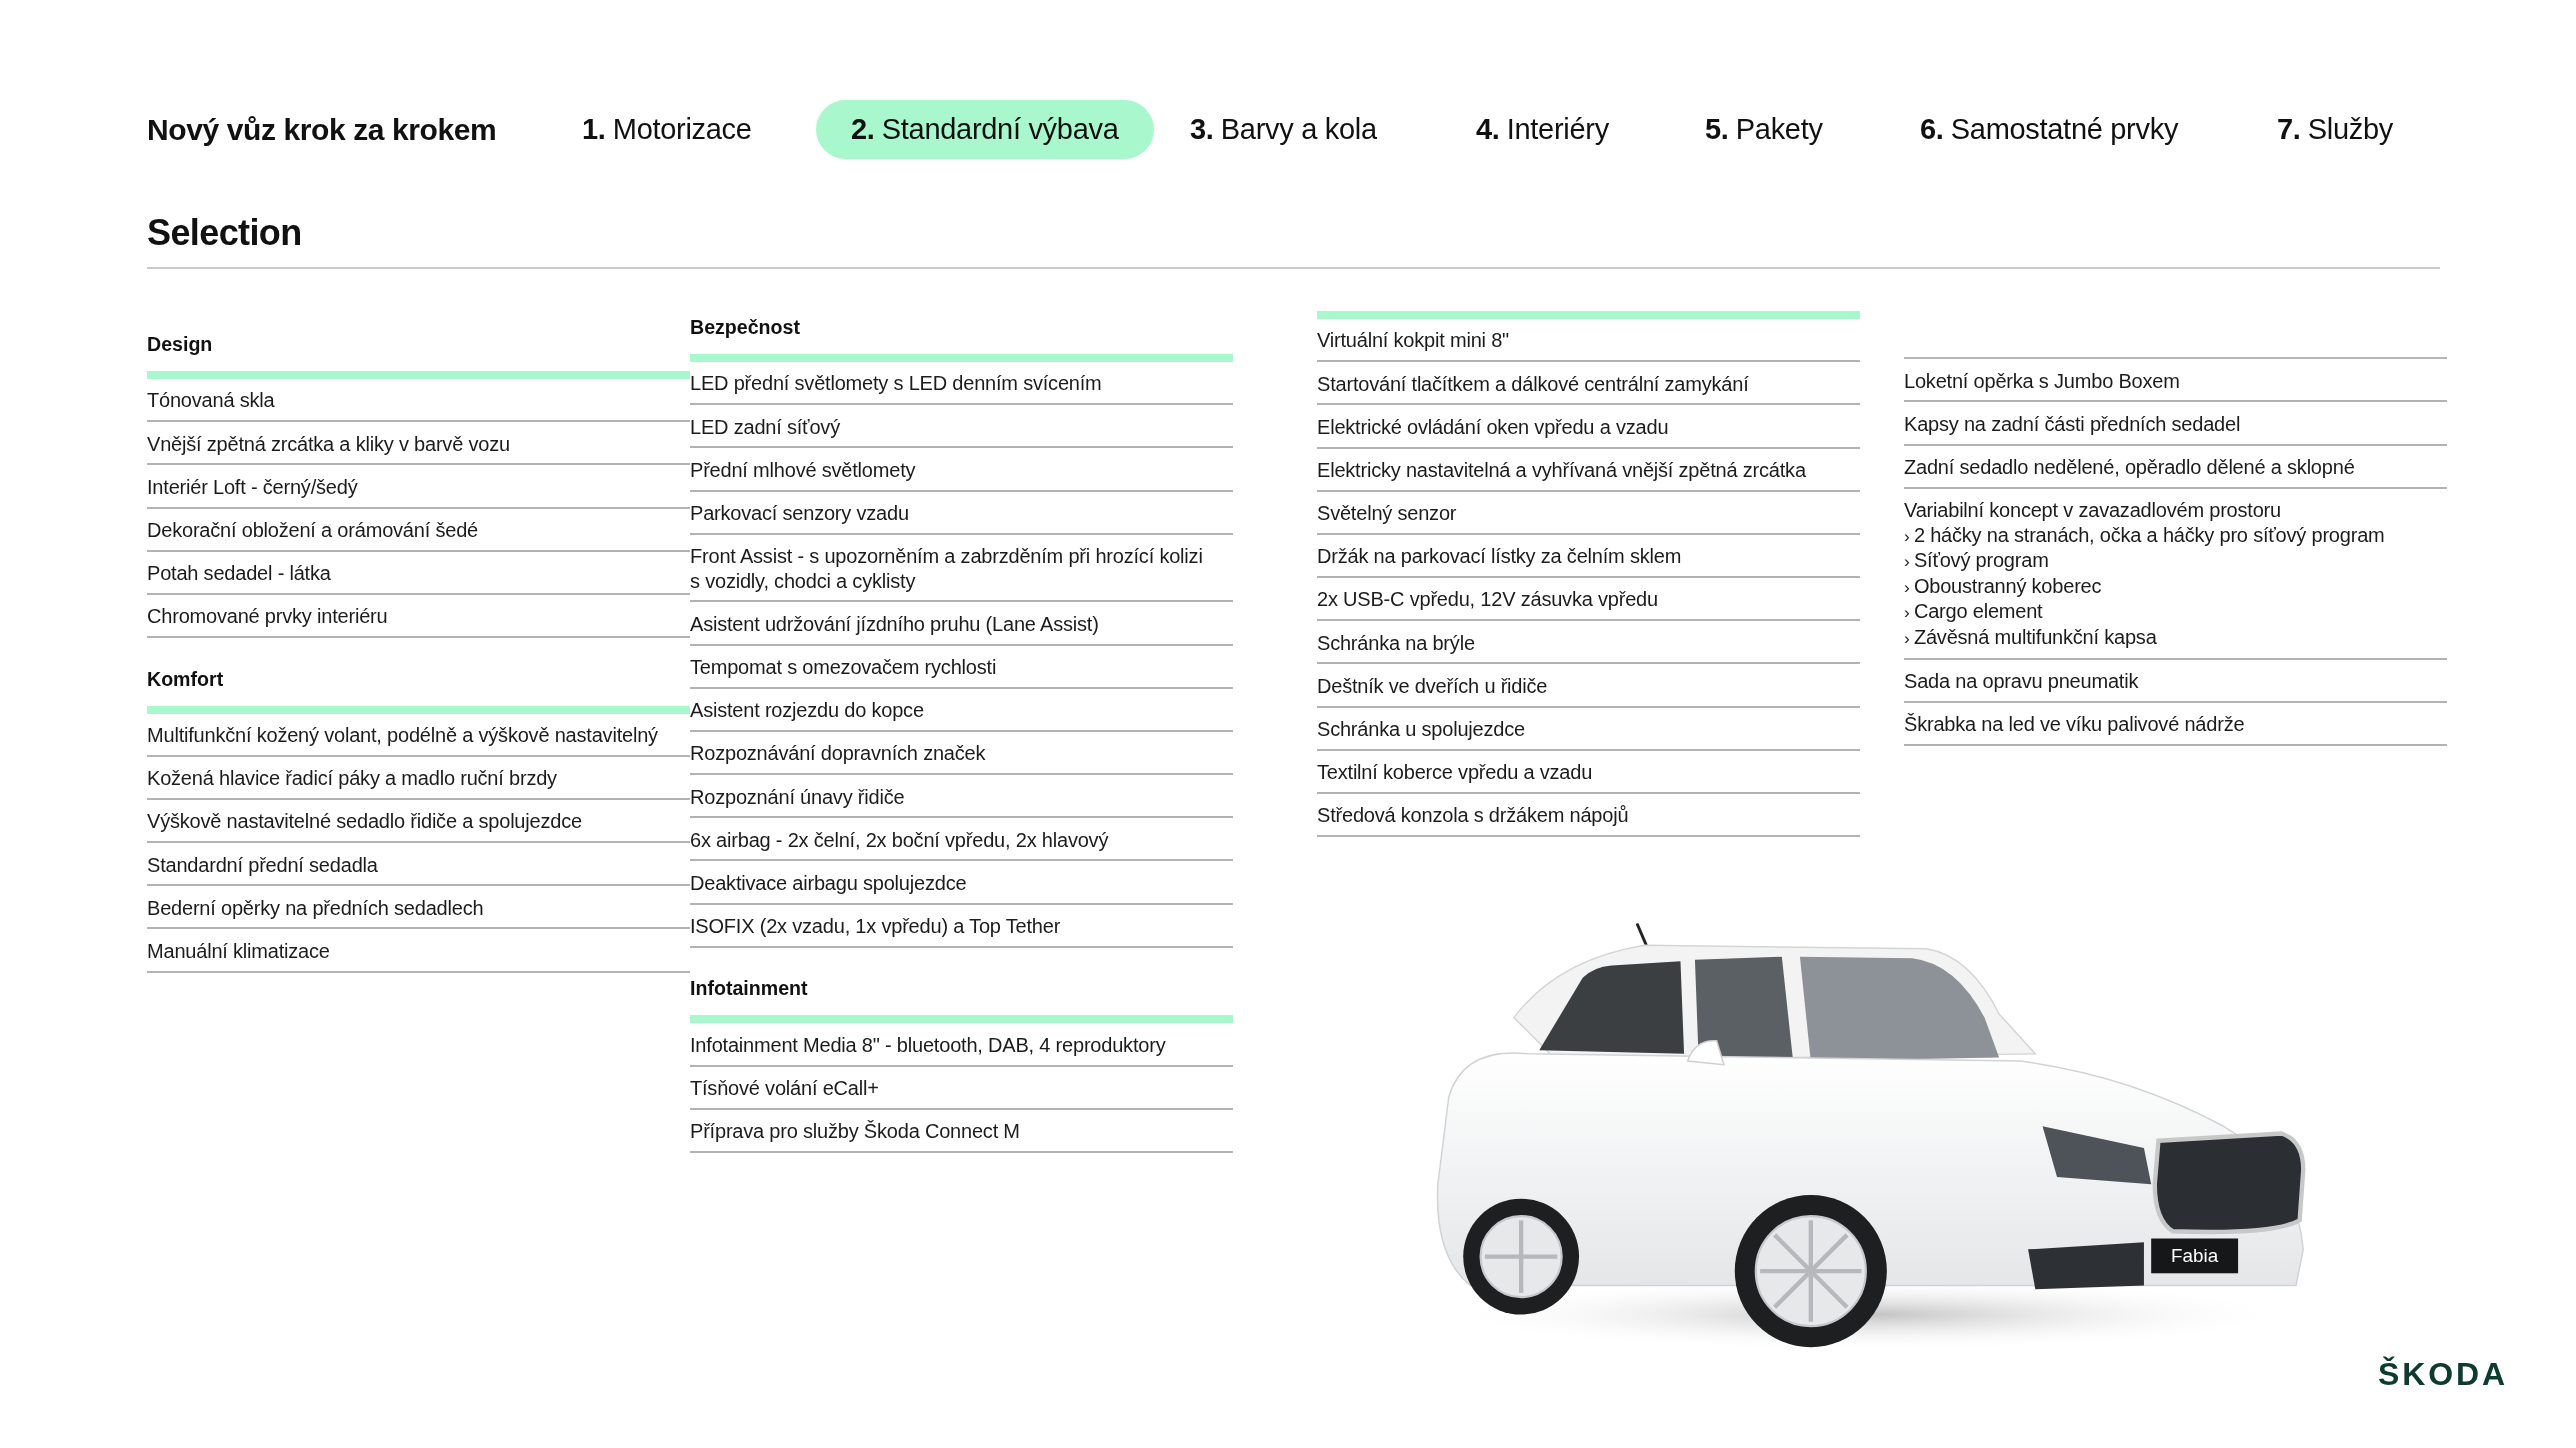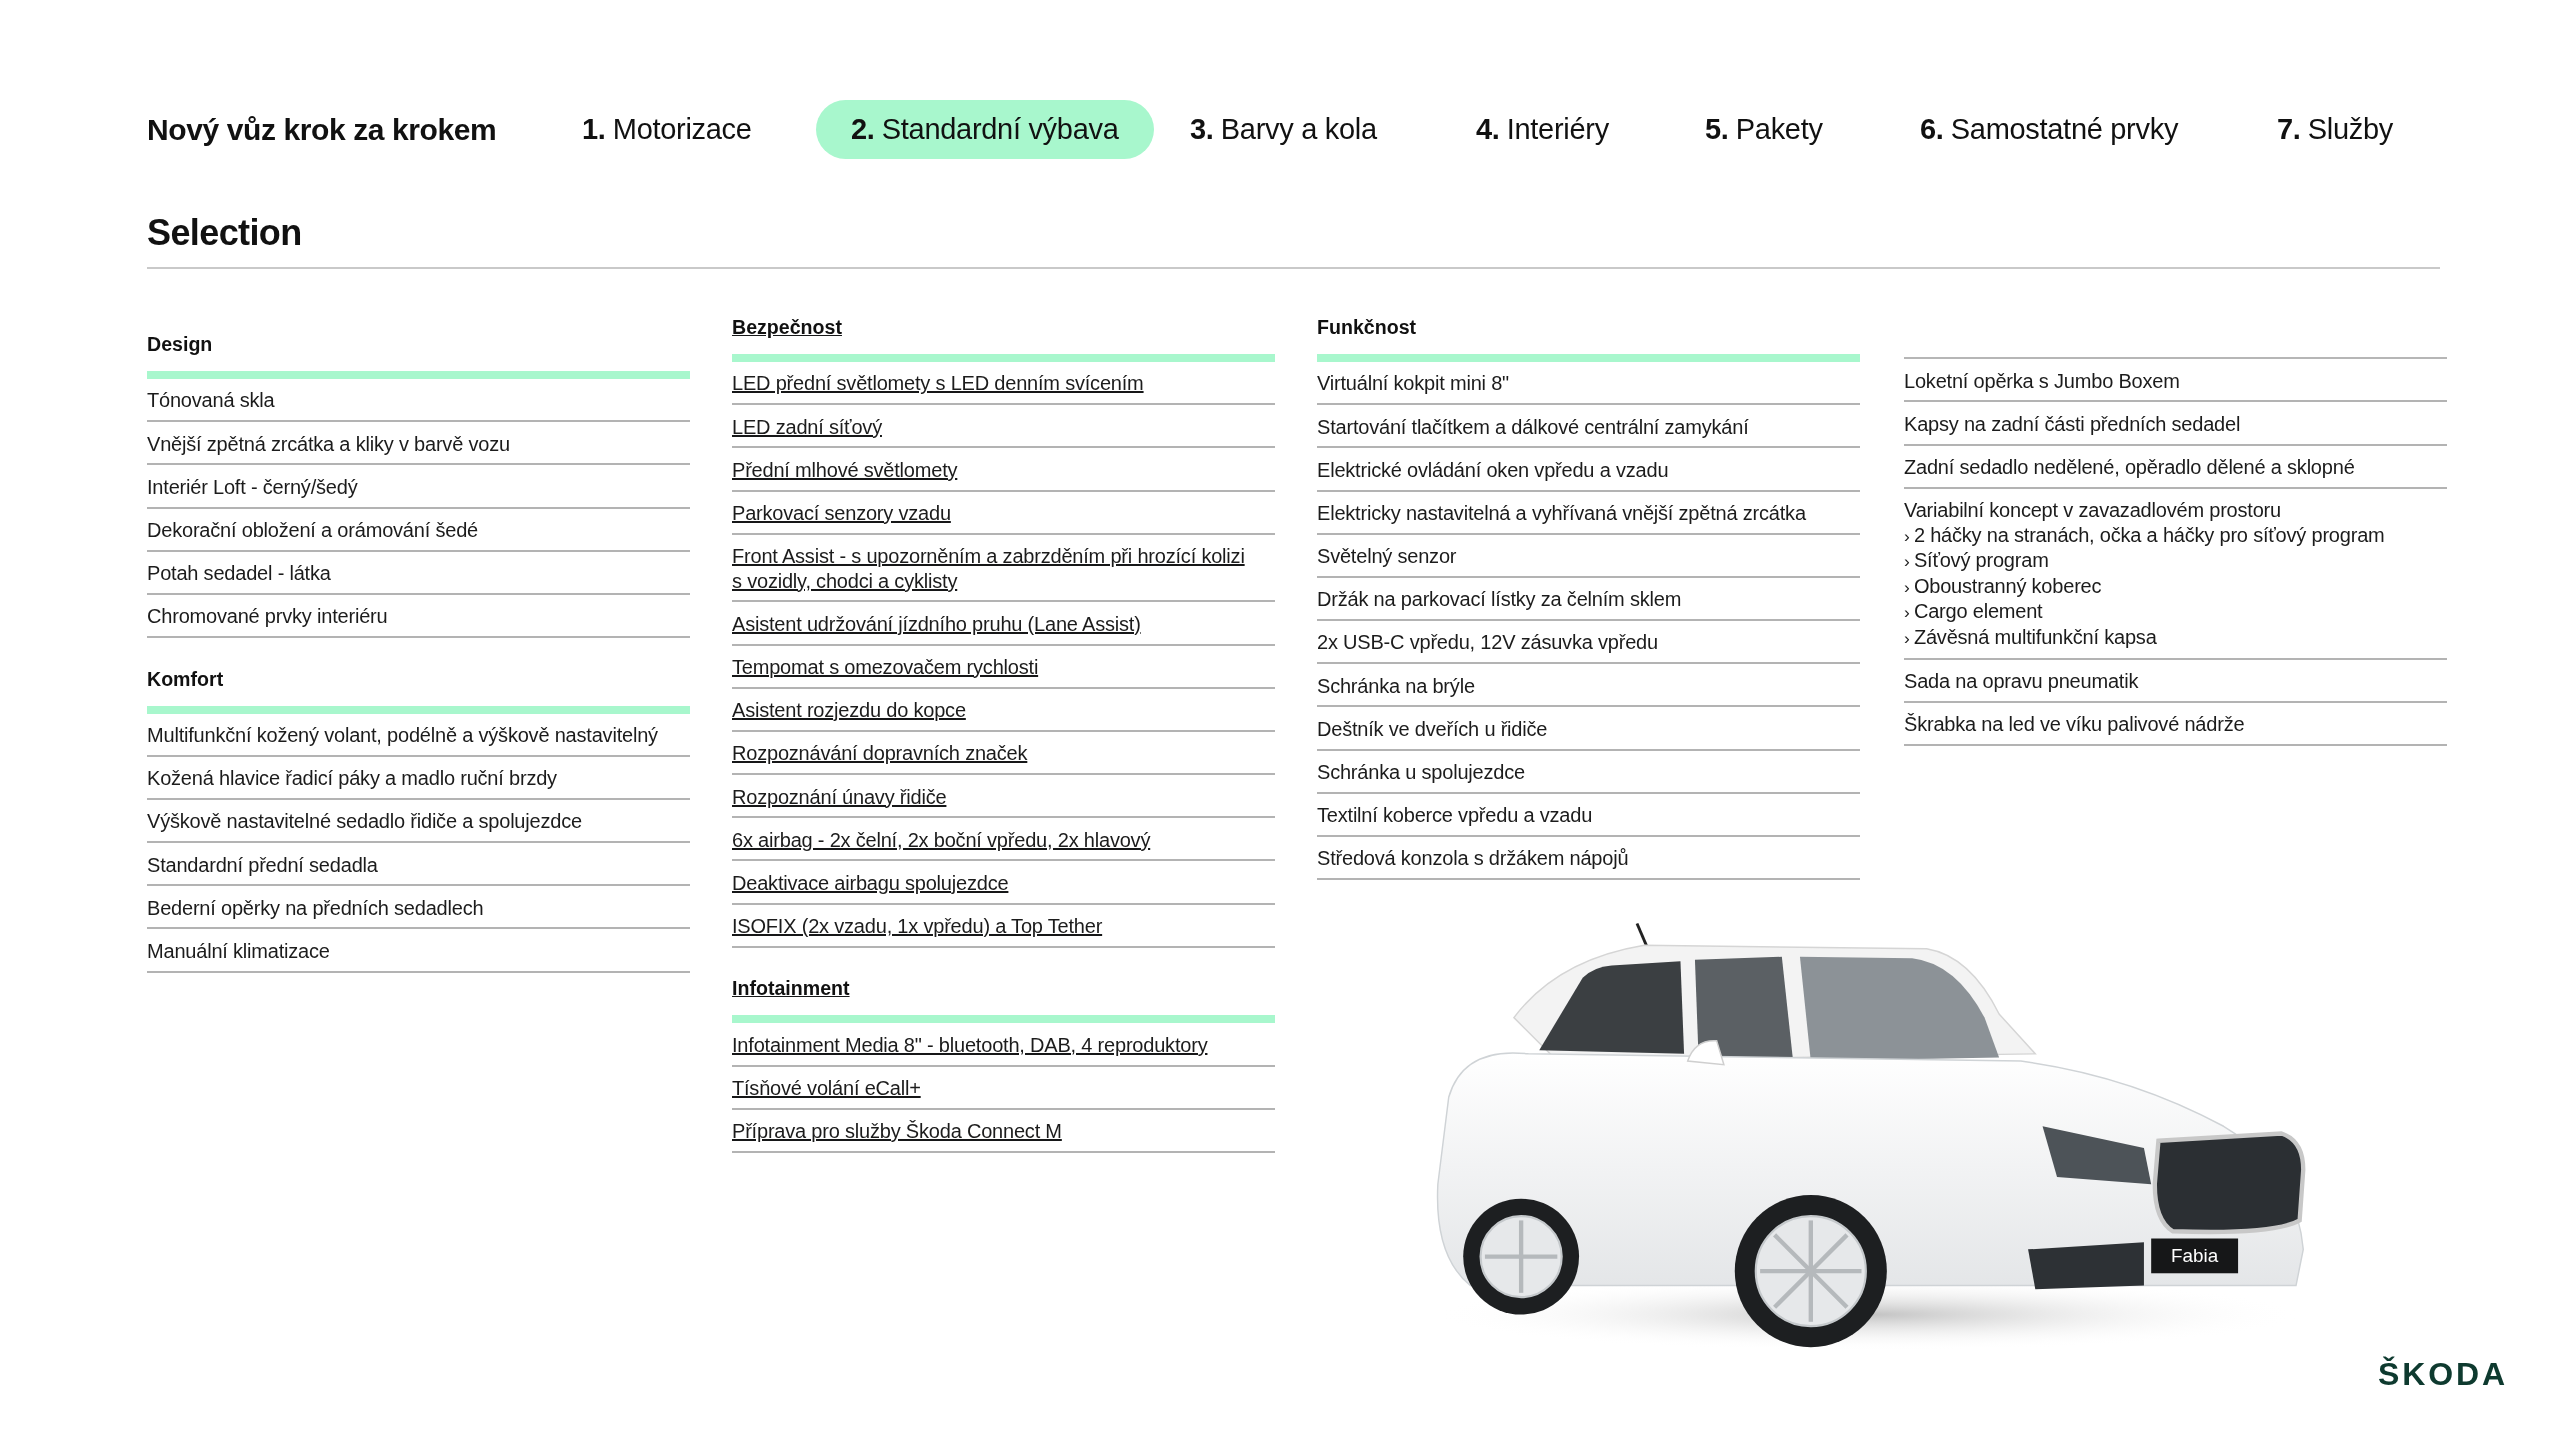--- a/index.html
+++ b/index.html
@@ -13,21 +13,21 @@
   .nav-step .num { font-weight: bold; margin-right: 7.2px; }
   .nav-step.active { background: #a8f7cd; border-radius: 30px; padding: 0 35px; }
 
   
   .page-title { position: absolute; left: 147px; top: 212px; font-size: 36px; font-weight: bold; letter-spacing: -0.6px; color: #111; }
   .title-rule { position: absolute; left: 147px; top: 267px; width: 2293px; height: 2.2px; background: #c9c9c9; }
 
   
   .col { position: absolute; top: 311px; width: 543px; }
   .col.c1 { left: 147px; margin-top: 17px; }
-  .col.c2 { left: 732px; text-decoration: underline; }
+  .col.c2 { left: 690px; }
   .col.c3 { left: 1317px; }
   .col.c4 { left: 1904px; top: 357px; }
 
   .group { margin-bottom: 0; }
   .group-head { font-size: 19.6px; font-weight: bold; height: 43px; line-height: 33px; color: #111; }
   .green-bar { height: 8px; background: #a8f7cd; margin-top: 0; }
   .gray-top { height: 2.2px; background: #b6b6b6; }
 
   .row { border-bottom: 2.2px solid #b3b3b3; padding: 9.4px 0 7.2px 0; font-size: 20px; line-height: 24.6px; color: #1c1c1c; letter-spacing: -0.2px; }
   .row .line { display: block; white-space: nowrap; }
@@ -182,21 +182,20 @@
       <div class="row">
         <span class="line">Tísňové volání eCall+</span>
       </div>
       <div class="row">
         <span class="line">Příprava pro služby Škoda Connect M</span>
       </div>
     </div>
   </div>
 <div class="col c3">
     <div class="group">
-      <div class="group-head">Funkčnost</div>
       <div class="green-bar"></div>
       <div class="row">
         <span class="line">Virtuální kokpit mini 8"</span>
       </div>
       <div class="row">
         <span class="line">Startování tlačítkem a dálkové centrální zamykání</span>
       </div>
       <div class="row">
         <span class="line">Elektrické ovládání oken vpředu a vzadu</span>
       </div>

